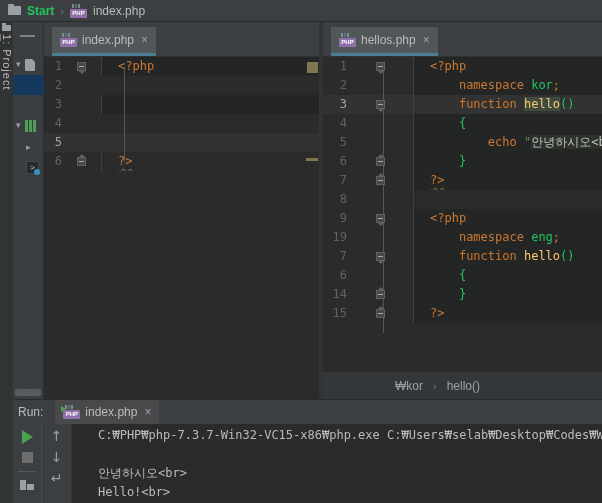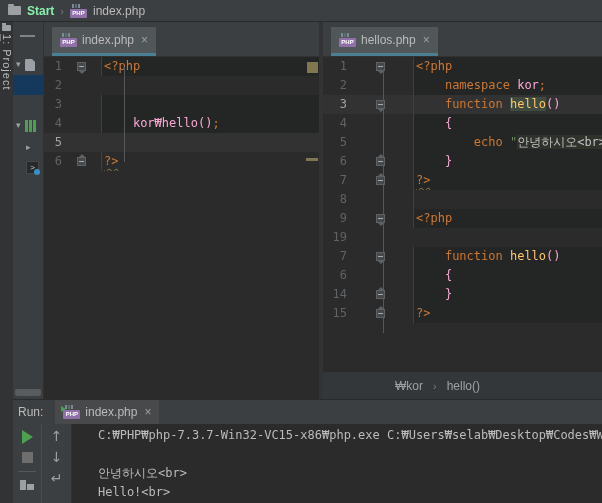--- a/index.html
+++ b/index.html
@@ -3,21 +3,21 @@
 <meta charset="utf-8">
 <style>
   html,body{margin:0;padding:0;background:#1e1e1e;}
   *{box-sizing:border-box;}
   .root{position:relative;width:602px;height:503px;background:#2B2B2B;overflow:hidden;
         font-family:"Liberation Sans",sans-serif;font-size:12px;color:#BBBBBB;}
 
   
   .topbar{position:absolute;left:0;top:0;width:602px;height:22px;background:#3C3F41;
           border-bottom:1px solid #2A2A2A;display:flex;align-items:center;gap:6px;padding-left:8px;}
-  .topbar .crumb{color:#86efac;font-weight:bold;}
+  .topbar .crumb{color:#22c55e;font-weight:bold;}
   .crumb-sep{color:#787B7E;font-size:11px;}
   .folder-ico{width:13px;height:9px;background:#9CA0A4;border-radius:1px;position:relative;flex:none;}
   .folder-ico:before{content:"";position:absolute;left:0;top:-2px;width:6px;height:2px;background:#9CA0A4;border-radius:1px 1px 0 0;}
 
   
   .php-ico{position:relative;width:17px;height:14px;flex:none;}
   .php-ico .bars{position:absolute;left:2px;top:0;width:8px;height:4px;
      background:linear-gradient(90deg,#7d8a8f 0 2px,transparent 2px 3px,#55707a 3px 5px,transparent 5px 6px,#7d8a8f 6px 8px);}
   .php-ico .tag{position:absolute;left:0;bottom:0;width:17px;height:9px;background:#9070A9;border-radius:1px;
      color:#FFFFFF;font-size:6px;font-weight:bold;line-height:9px;text-align:center;font-family:"Liberation Sans",sans-serif;}
@@ -64,27 +64,27 @@
   .ed-row.blk .code{background:#242525;}
   .ln{flex:none;width:18px;text-align:right;color:#606366;}
   .pane.right .ln{width:24px;}
   .ln.act{color:#A4A3A3;}
   .foldc{flex:none;width:39px;display:flex;align-items:center;justify-content:center;}
   .pane.right .foldc{width:66px;}
   .fold-box{position:relative;width:9px;height:9px;background:#46494B;border:1px solid #5F6265;z-index:2;}
   .fold-box:before{content:"";position:absolute;left:1px;top:3px;width:5px;height:1px;background:#A7AAAC;}
   .fold-box.down:after{content:"";position:absolute;left:1px;bottom:-4px;border-top:3px solid #5F6265;border-left:3px solid transparent;border-right:3px solid transparent;}
   .fold-box.up:after{content:"";position:absolute;left:1px;top:-4px;border-bottom:3px solid #5F6265;border-left:3px solid transparent;border-right:3px solid transparent;}
-  .code{flex:1;white-space:pre;border-left:1px solid #3E4042;padding-left:2px;overflow:hidden;min-width:0;}
+  .code{flex:1;white-space:pre;border-left:1px solid #3E4042;padding-left:16px;overflow:hidden;min-width:0;}
   .guide{position:absolute;width:1px;background:#55585A;z-index:1;}
   .guide.gl{left:80px;top:10px;height:95px;}
   .guide.gr{left:60px;top:10px;height:266px;}
 
   .tk-kw{color:#CC7832;}
-  .tk-pl{color:#f9a8d4;}
+  .tk-pl{color:#22c55e;}
   .tk-str{color:#6A8759;}
   .tk-htm{color:#BDC0C2;background:rgba(80,100,68,0.22);}
   .tk-esc{color:#AEB6BD;background:#3A4F3A;}
   .tk-fn{color:#FFC66D;}
   .tk-fnhl{color:#FFC66D;background:#3E4B3E;}
   .tk-kwsq{color:#CC7832;text-decoration:underline wavy #93804B 1px;text-underline-offset:3px;}
 
   .stripe-sq{position:absolute;right:1px;top:5px;width:11px;height:11px;background:#7E774F;z-index:3;}
   .stripe-dash{position:absolute;right:1px;top:101px;width:12px;height:3px;background:#7E774F;z-index:3;}
 
@@ -189,21 +189,20 @@
           <span class="foldc"></span>
         </div>
         <div class="ed-row blk">
           <span class="ln">3</span>
           <span class="foldc"></span>
           <span class="code"></span>
         </div>
         <div class="ed-row blk">
           <span class="ln">4</span>
           <span class="foldc"></span>
-          <span class="code"><span class="tk-pl">    </span><span class="tk-pl">kor₩hello()</span><span class="tk-kw">;</span></span>
         </div>
         <div class="ed-row caret">
           <span class="ln act">5</span>
           <span class="foldc"></span>
         </div>
         <div class="ed-row">
           <span class="ln">6</span>
           <span class="foldc">
             <span class="fold-box up"></span>
           </span>
@@ -278,20 +277,21 @@
         <div class="ed-row blk">
           <span class="ln">9</span>
           <span class="foldc">
             <span class="fold-box down"></span>
           </span>
           <span class="code"><span class="tk-kw">&lt;?php</span></span>
         </div>
         <div class="ed-row blk">
           <span class="ln">19</span>
           <span class="foldc"></span>
+          <span class="code"><span class="tk-pl">    </span><span class="tk-kw">namespace </span><span class="tk-pl">eng</span><span class="tk-kw">;</span></span>
         </div>
         <div class="ed-row blk">
           <span class="ln">7</span>
           <span class="foldc">
             <span class="fold-box down"></span>
           </span>
           <span class="code"><span class="tk-pl">    </span><span class="tk-kw">function </span><span class="tk-fn">hello</span><span class="tk-pl">()</span></span>
         </div>
         <div class="ed-row blk">
           <span class="ln">6</span>

